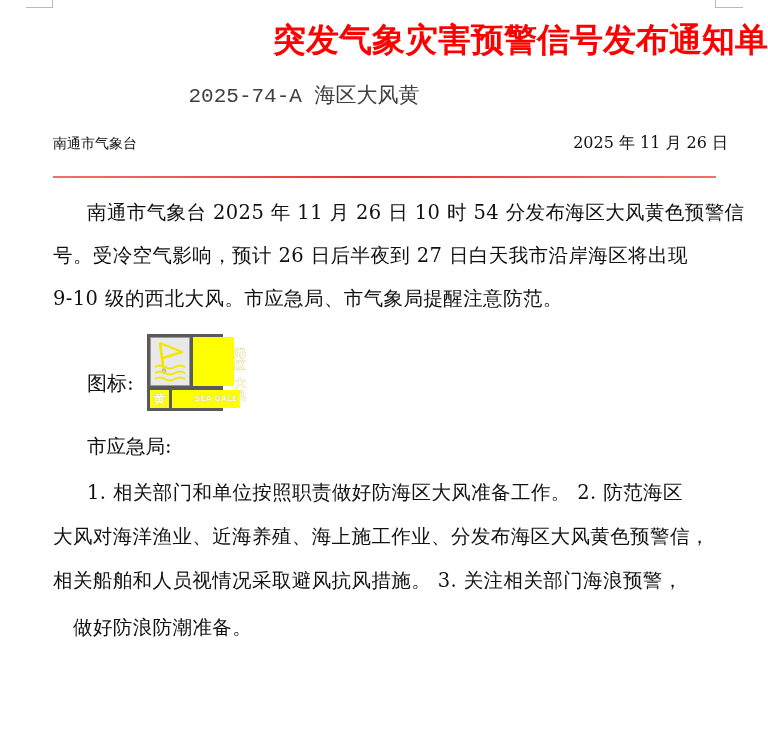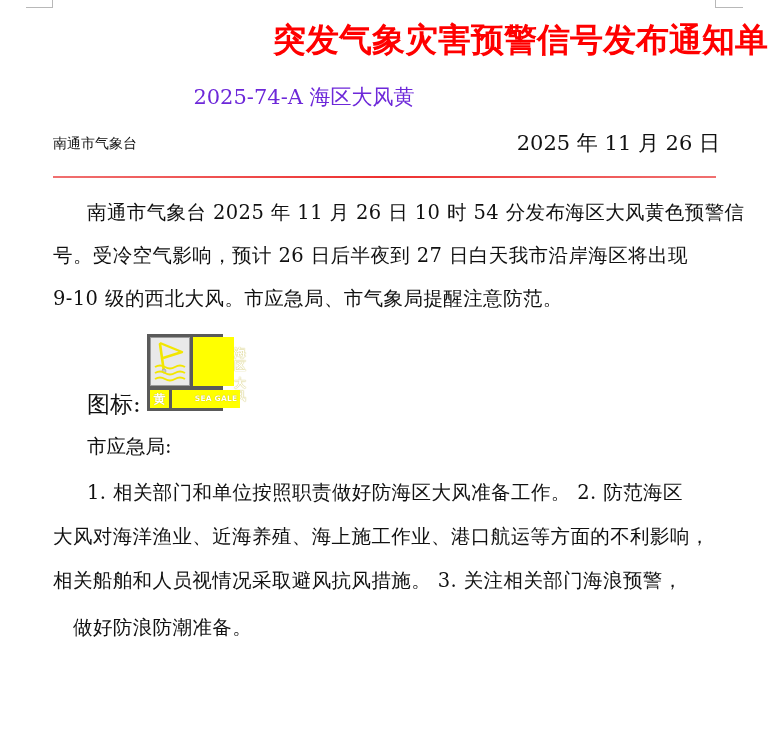--- a/index.html
+++ b/index.html
@@ -44,34 +44,35 @@
       line-height: 44px;
     }
     .subtitle {
       position: absolute;
       top: 83px;
       left: 0;
       width: 608px;
       text-align: center;
       font-size: 21px;
       line-height: 28px;
-      color: #6d28d9;
+      color: #404040;
+      font-family: Liberation Mono, monospace;
     }
     .meta-left {
       position: absolute;
       top: 130px;
       left: 53px;
       font-size: 14px;
       line-height: 26px;
     }
     .meta-right {
       position: absolute;
       top: 130px;
-      right: 48px;
-      font-size: 21px;
+      right: 40px;
+      font-size: 16px;
       line-height: 26px;
     }
     .divider {
       position: absolute;
       top: 176px;
       left: 53px;
       width: 663px;
       height: 2px;
       background: linear-gradient(to right, #f07070, #ee3030 50%, #f07070);
     }
@@ -79,23 +80,23 @@
       position: absolute;
       left: 53px;
       font-size: 19.5px;
       line-height: 26px;
       white-space: nowrap;
       letter-spacing: 0.4px;
     }
     .line.indent { left: 87px; text-align: right; }
     .icon-label {
       position: absolute;
-      top: 391px;
+      top: 370px;
       left: 87px;
-      font-size: 23px;
+      font-size: 20px;
       line-height: 26px;
     }
     .warn-icon {
       position: absolute;
       left: 147px;
       top: 334px;
       width: 76px;
       height: 77px;
       background: #5a5a5a;
       box-sizing: border-box;
@@ -207,15 +208,15 @@
     <div>海区</div>
     <div style="margin-top:4px;">大风</div>
   </div>
   <div class="level-box">黄</div>
   <div class="en-box">SEA GALE</div>
 </div>
 
 <div class="guide-title">市应急局:</div>
 
 <div class="line indent" style="top:480px;">1. 相关部门和单位按照职责做好防海区大风准备工作。 2. 防范海区</div>
-<div class="line" style="top:524px;">大风对海洋渔业、近海养殖、海上施工作业、港口航运等方面的不利影响，</div>
+<div class="line" style="top:524px;">大风对海洋渔业、近海养殖、海上施工作业、分发布海区大风黄色预警信，</div>
 <div class="line" style="top:568px;">相关船舶和人员视情况采取避风抗风措施。 3. 关注相关部门海浪预警，</div>
 <div class="line" style="top:615px;margin-left:20px;">做好防浪防潮准备。</div>
 
 </body></html>

